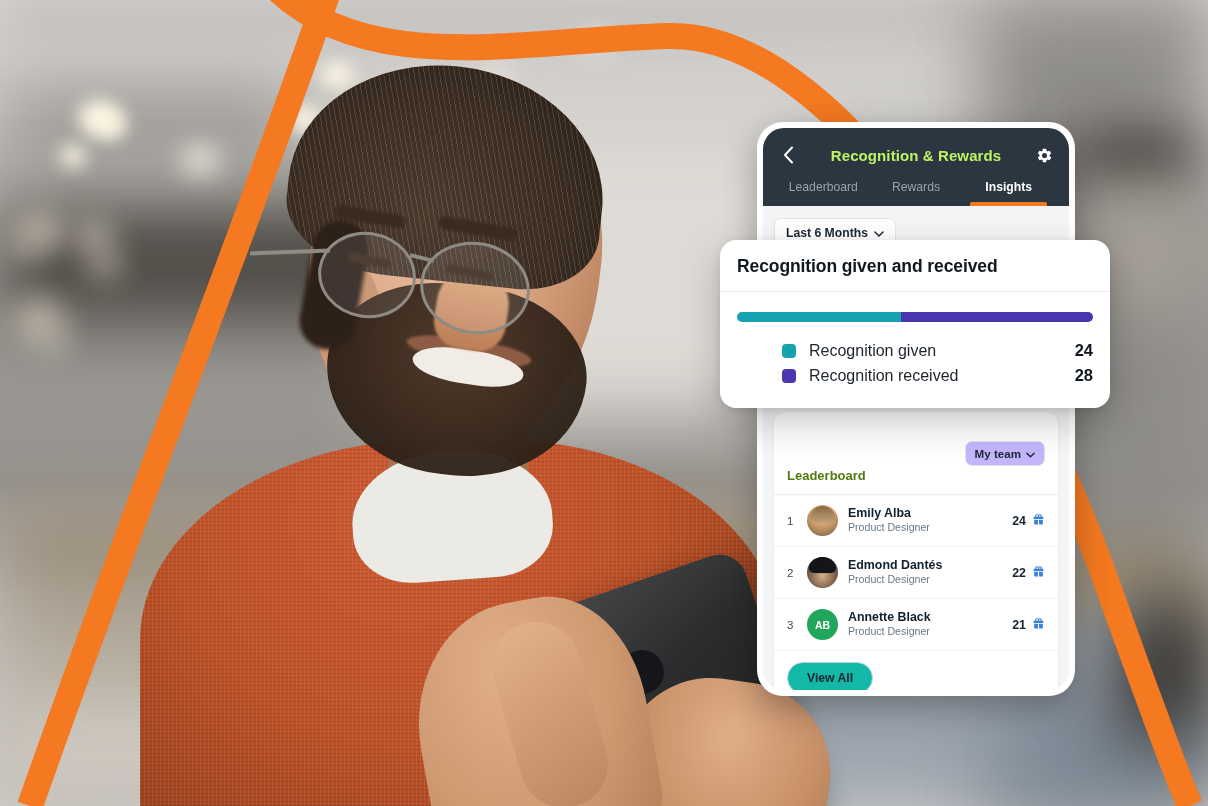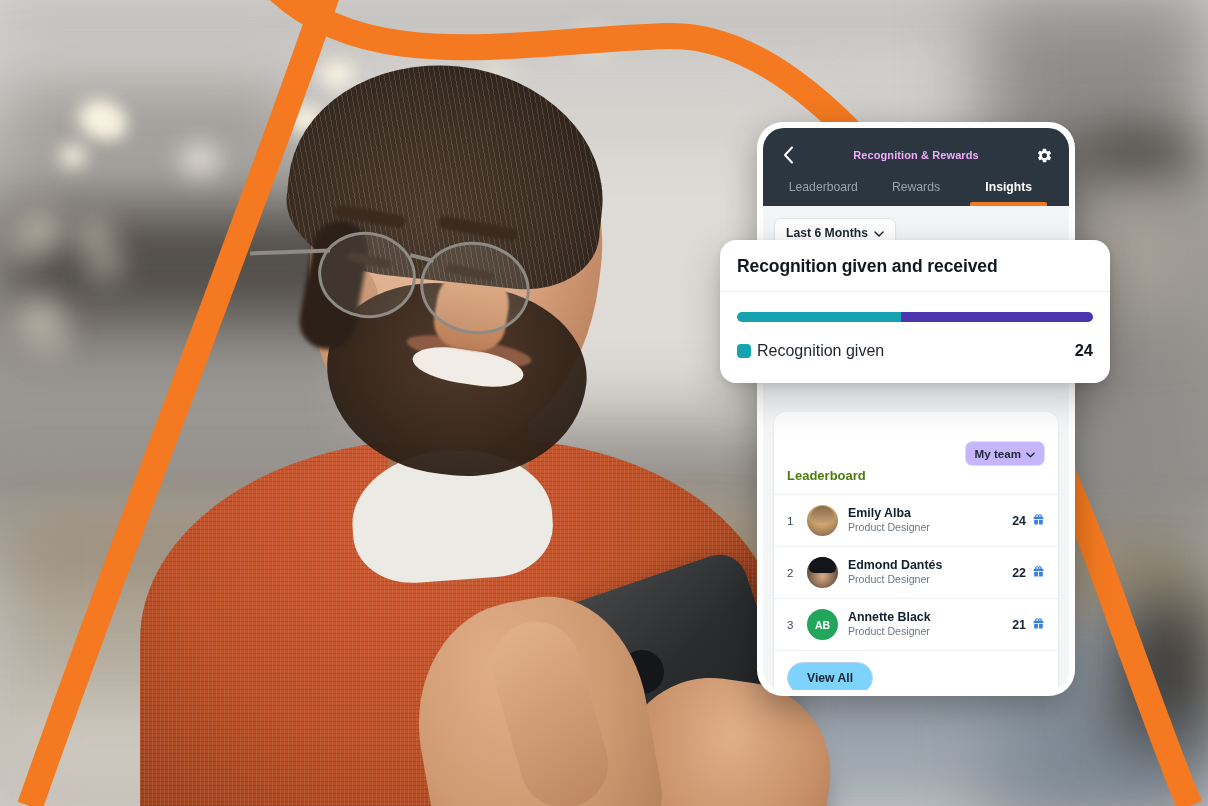--- a/index.html
+++ b/index.html
@@ -175,21 +175,21 @@
     width: 100%; height: 100%; border-radius: 21px; overflow: hidden;
     background: #f4f5f7; display: flex; flex-direction: column;
   }
   .app-header {
     background: #2b3641; padding: 14px 14px 0 14px; flex: 0 0 auto;
   }
   .app-header-top {
     display: flex; align-items: center; justify-content: space-between; height: 26px;
   }
   .hdr-title {
-    color: #f0abfc; font-size: 11px; font-weight: bold; letter-spacing: .1px;
+    color: #bef264; font-size: 15px; font-weight: bold; letter-spacing: .1px;
   }
   .icon-btn { width: 22px; height: 22px; display:flex; align-items:center; justify-content:center; }
   .tabs { display: flex; margin-top: 12px; }
   .tab {
     flex: 1; text-align: center; font-size: 12.2px; color: #9aa3ab;
     padding-bottom: 12px; position: relative;
   }
   .tab.active { color: #ffffff; font-weight: bold; }
   .tab.active::after {
     content: ""; position: absolute; left: 8px; right: 8px; bottom: 0; height: 4px;
@@ -235,38 +235,38 @@
   .av-edmond { background: radial-gradient(circle at 50% 62%, #d7ae8b 0%, #8a6a52 45%, #14161c 100%); position: relative;}
   .av-edmond::after { content:""; position:absolute; left:2px; top:0px; width:27px; height:16px;
                       background:#13151b; border-radius: 14px 14px 6px 6px;}
   .av-annette { background: #22a65c; }
   .lb-name { font-size: 12.4px; font-weight: bold; color: #10202e; line-height: 1.25; }
   .lb-role { font-size: 10.6px; color: #6b7884; line-height: 1.3; }
   .lb-meta { margin-left: auto; display:flex; align-items:center; gap: 6px; }
   .lb-score { font-size: 12.4px; font-weight: bold; color: #16222e; }
   .view-all {
     display:inline-block; margin: 11px 13px 13px 13px;
-    border: 1px solid #bcd2ec; border-radius: 20px; background: #7dd3fc;
+    border: 1px solid #bcd2ec; border-radius: 20px; background: #14b8a6;
     padding: 8px 19px; font-size: 12.2px; font-weight: bold; color: #172430;
   }
 
   
   #rec-card {
     position: absolute; left: 720px; top: 240px; width: 390px;
     background: #ffffff; border-radius: 16px;
     box-shadow: 0 14px 38px rgba(0,0,0,.22), 0 2px 8px rgba(0,0,0,.10);
     overflow: hidden;
   }
   .rec-head { padding: 16px 17px 14px 17px; border-bottom: 1px solid #eceef1; }
   .rec-title { font-size: 17.5px; font-weight: bold; color: #101820; letter-spacing: -0.1px; }
   .rec-body { padding: 20px 17px 20px 17px; }
   .rec-bar { display: flex; height: 10px; border-radius: 6px; overflow: hidden; }
   .rec-bar-seg { height: 100%; }
   .rec-legend { margin-top: 16px; }
-  .rec-leg-row { display: flex; align-items: center; gap: 6px; padding: 3px 0; }
+  .rec-leg-row { display: flex; align-items: center; gap: 13px; padding: 3px 0; margin-left: 45px; }
   .swatch { width: 14px; height: 14px; border-radius: 4px; flex: 0 0 auto; }
   .leg-label { font-size: 16px; color: #1d242c; }
   .leg-value { margin-left: auto; font-size: 16.5px; font-weight: bold; color: #101820; }
 </style>
 </head>
 <body>
 
 <div id="photo">
   <div class="p-shape blurred2 bg-dark-ceiling"></div>
   <div class="p-shape blurred3 bg-back-wall"></div>
@@ -452,15 +452,20 @@
     <div class="rec-bar">
       <div class="rec-bar-seg" id="seg-given" style="width: 46.1538%; background: rgb(22, 163, 176);"></div>
       <div class="rec-bar-seg" id="seg-received" style="width: 53.8462%; background: rgb(75, 53, 176);"></div>
     </div>
     <div class="rec-legend">
       <div class="rec-leg-row">
         <span class="swatch" id="sw-given" style="background: rgb(22, 163, 176);"></span>
         <span class="leg-label">Recognition given</span>
         <span class="leg-value">24</span>
       </div>
+      <div class="rec-leg-row">
+        <span class="swatch" id="sw-received" style="background: rgb(75, 53, 176);"></span>
+        <span class="leg-label">Recognition received</span>
+        <span class="leg-value">28</span>
+      </div>
     </div>
   </div>
 </div>
 
 </body></html>

